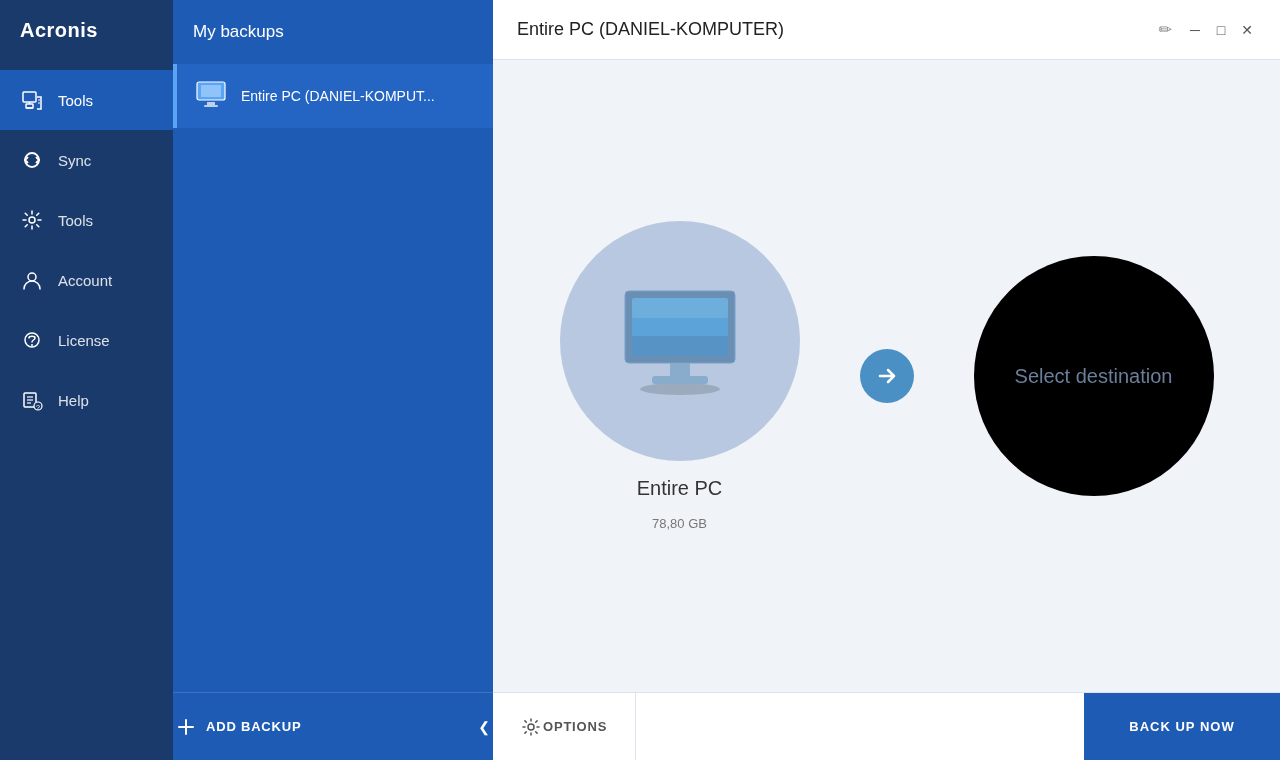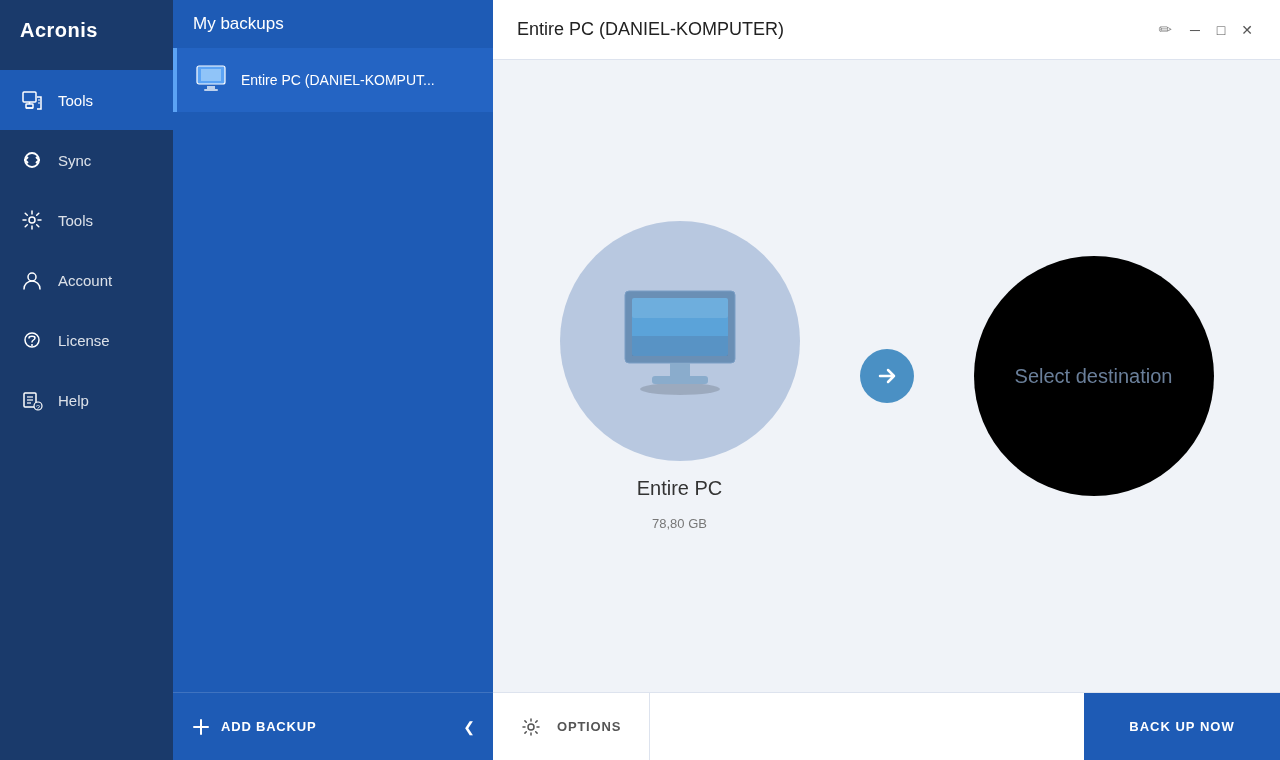--- a/index.html
+++ b/index.html
@@ -47,21 +47,21 @@
 
     
     .backup-list-panel {
       width: 320px;
       background: #1e5bb5;
       display: flex;
       flex-direction: column;
       flex-shrink: 0;
     }
     .backup-list-header {
-      height: 48px;
+      height: 64px;
       display: flex;
       align-items: center;
       padding: 0 20px;
       color: white;
       font-size: 17px;
       font-weight: 400;
     }
     .backup-list-items { flex: 1; overflow-y: auto; }
     .backup-list-item {
       display: flex;
@@ -76,21 +76,21 @@
     .backup-item-icon { width: 32px; height: 32px; flex-shrink: 0; }
     .backup-item-label { font-size: 14px; font-weight: 500; white-space: nowrap; overflow: hidden; text-overflow: ellipsis; }
 
     
     .backup-list-bottom {
       height: 68px;
       background: #1e5bb5;
       border-top: 1px solid rgba(255,255,255,0.15);
       display: flex;
       align-items: center;
-      padding: 0 18px;
+      padding: 0 3px;
       cursor: pointer;
     }
     .add-backup-btn {
       display: flex;
       align-items: center;
       gap: 10px;
       color: white;
       font-size: 13px;
       font-weight: 600;
       letter-spacing: 0.8px;
@@ -207,21 +207,21 @@
       height: 68px;
       background: white;
       border-top: 1px solid #dde3ee;
       display: flex;
       align-items: stretch;
     }
     .options-btn {
       display: flex;
       align-items: center;
       padding: 0 28px;
-      gap: 16px;
+      gap: 2px;
       color: #555;
       font-size: 13px;
       font-weight: 600;
       letter-spacing: 0.8px;
       cursor: pointer;
       border-right: 1px solid #dde3ee;
     }
     .spacer { flex: 1; }
     .backup-now-btn {
       background: #1e5bb5;

